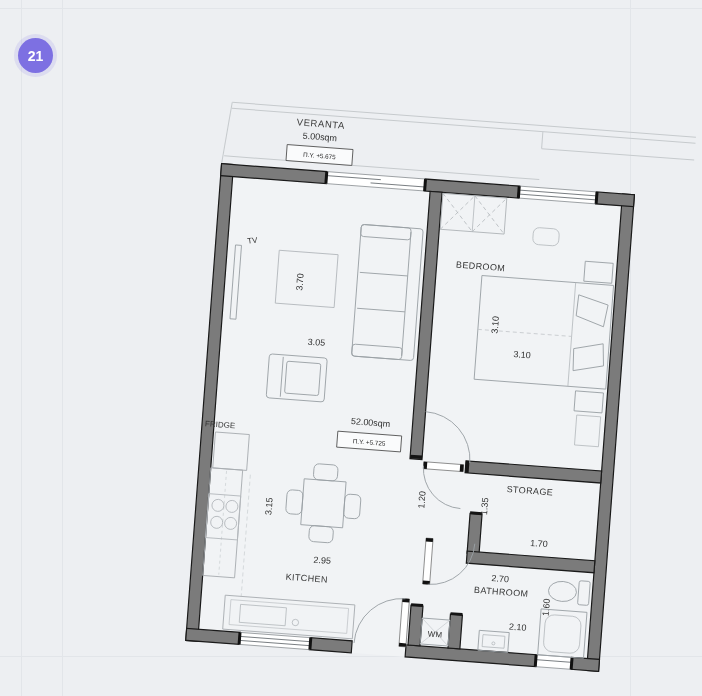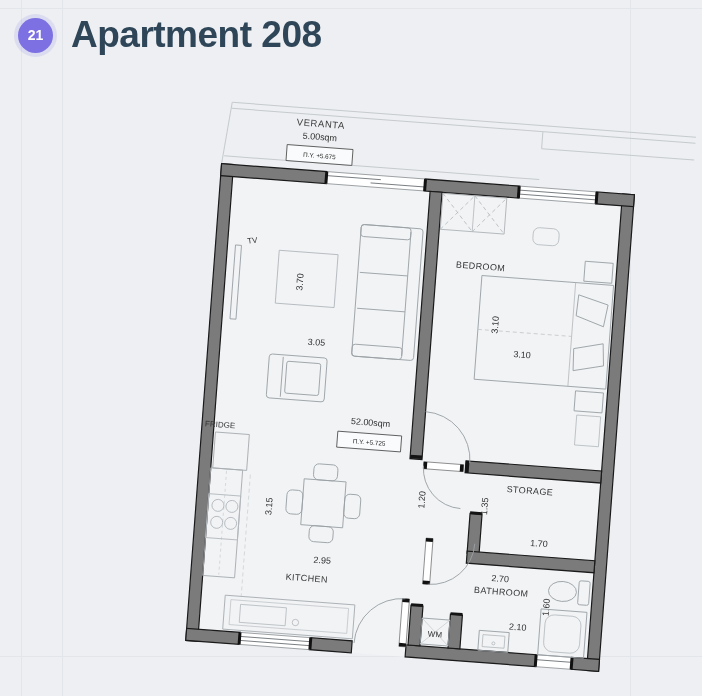--- a/index.html
+++ b/index.html
@@ -4,21 +4,21 @@
 <style>
   html,body{margin:0;padding:0;}
   body{
     width:702px;height:696px;position:relative;overflow:hidden;
     background:#edeff2;
     font-family:"Liberation Sans","DejaVu Sans",sans-serif;
   }
   .grid-line{position:absolute;background:#e2e5e9;}
   .grid-v{width:1px;top:0;bottom:0;}
   .grid-h{height:1px;left:0;right:0;}
-  .header{position:absolute;left:18px;top:14px;display:flex;align-items:center;gap:18px;}
+  .header{position:absolute;left:18px;top:38px;display:flex;align-items:center;gap:34px;}
   .badge{
     width:35px;height:35px;border-radius:50%;background:#7d70e2;
     color:#ffffff;font-size:14px;font-weight:700;
     display:flex;align-items:center;justify-content:center;
     box-shadow:0 0 0 4px rgba(125,112,226,0.15);
   }
   .title{
     color:#2e4658;font-size:37px;font-weight:800;letter-spacing:-0.5px;
   }
   .plan-wrap{
@@ -36,21 +36,20 @@
 <body>
 
 <div class="grid-line grid-v" style="left:21px"></div>
 <div class="grid-line grid-v" style="left:62px"></div>
 <div class="grid-line grid-v" style="left:630px"></div>
 <div class="grid-line grid-h" style="top:8px"></div>
 <div class="grid-line grid-h" style="top:656px"></div>
 
 <div class="header">
   <div class="badge">21</div>
-  <div class="title">Apartment 208</div>
 </div>
 
 <div class="plan-wrap">
 <svg width="520" height="592" viewBox="0 0 520 592">
 
   <g stroke="#c6cacd" stroke-width="1" fill="none">
     <line x1="40" y1="8" x2="505" y2="8"></line>
     <line x1="40" y1="14" x2="505" y2="14"></line>
     <line x1="40" y1="8" x2="34" y2="70"></line>
     <line x1="36" y1="62" x2="352" y2="62"></line>

